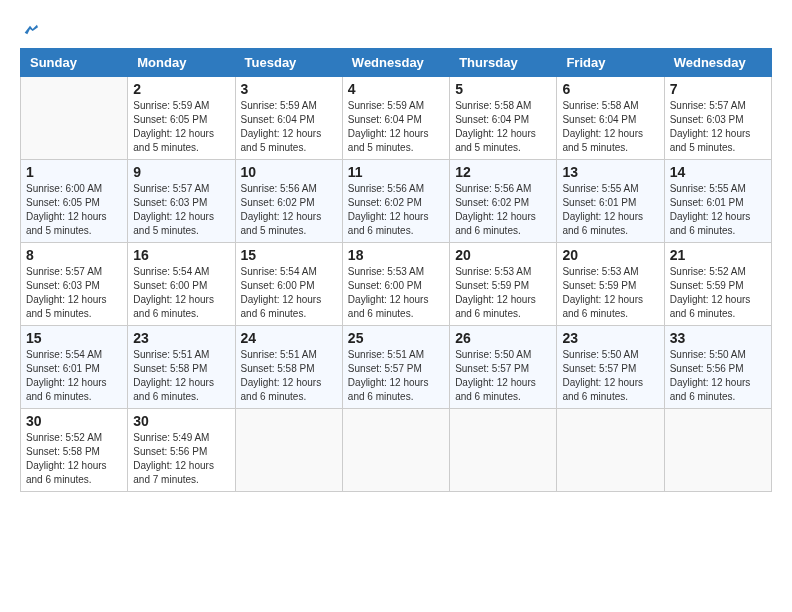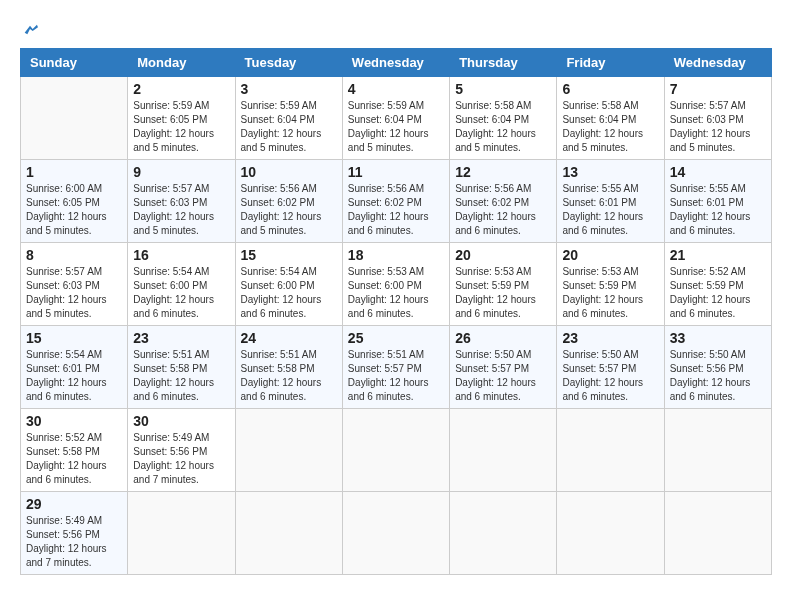--- a/index.html
+++ b/index.html
@@ -241,26 +241,14 @@
         <td>
           <span class="day-num">30</span>
           <div class="day-info">Sunrise: 5:49 AM<br>Sunset: 5:56 PM<br>Daylight: 12 hours<br>and 7 minutes.</div>
         </td>
         <td class="empty-cell"></td>
         <td class="empty-cell"></td>
         <td class="empty-cell"></td>
         <td class="empty-cell"></td>
         <td class="empty-cell"></td>
       </tr>
-      <tr>
-        <td>
-          <span class="day-num">29</span>
-          <div class="day-info">Sunrise: 5:49 AM<br>Sunset: 5:56 PM<br>Daylight: 12 hours<br>and 7 minutes.</div>
-        </td>
-        <td class="empty-cell"></td>
-        <td class="empty-cell"></td>
-        <td class="empty-cell"></td>
-        <td class="empty-cell"></td>
-        <td class="empty-cell"></td>
-        <td class="empty-cell"></td>
-      </tr>
     </tbody>
 </table>
 
 </body></html>

